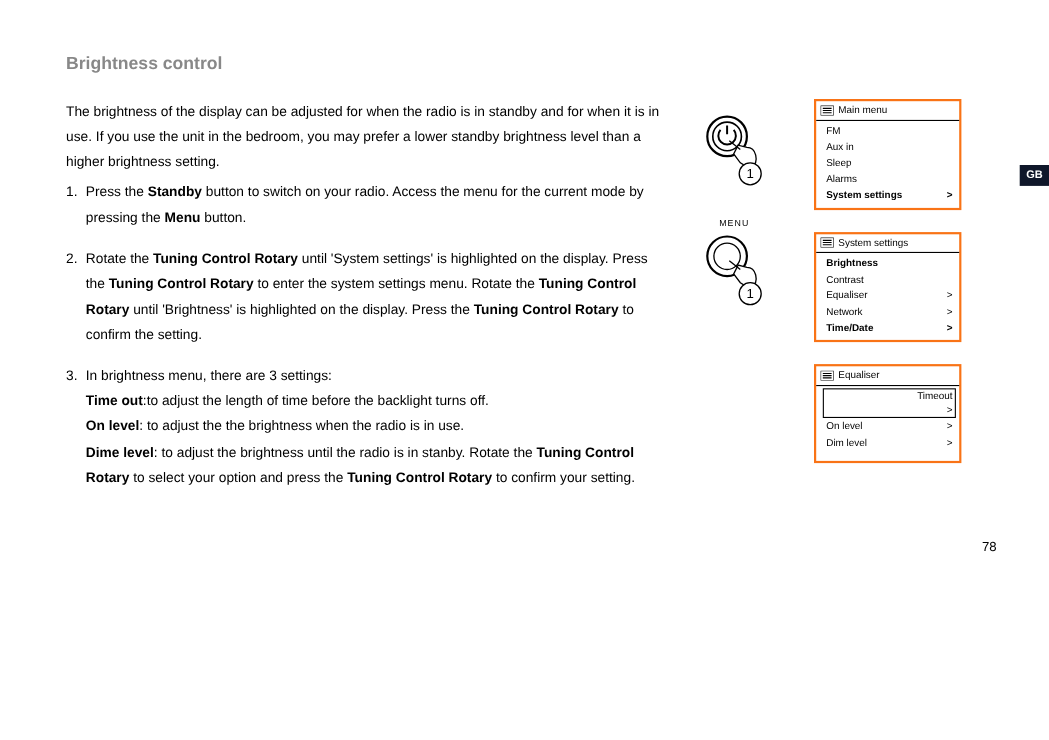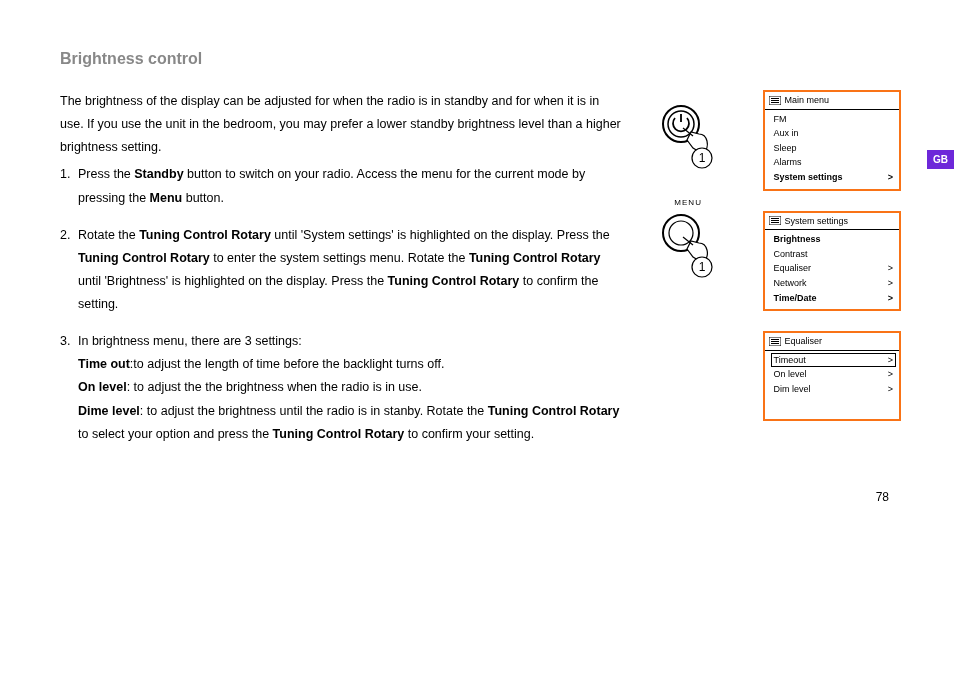--- a/index.html
+++ b/index.html
@@ -1,39 +1,39 @@
 <!DOCTYPE html>
 <html><head>
 <meta charset="utf-8">
 <style>
   * { box-sizing: border-box; margin: 0; padding: 0; }
   html, body { width: 954px; height: 673px; background: #fff; font-family: Arial, Helvetica, sans-serif; color: #000; }
-  .page { position: relative; width: 954px; height: 534px; padding: 50px 53px 30px 60px; }
+  .page { position: relative; width: 954px; height: 534px; padding: 50px 80px 30px 60px; }
   .heading { font-size: 16px; font-weight: bold; color: #888; margin-bottom: 22px; }
   .cols { display: flex; }
   .textcol { width: 570px; font-size: 12.5px; line-height: 1.85; }
   .textcol p { margin-bottom: 4px; }
   .step { display: flex; margin-bottom: 14px; }
   .step-num { width: 18px; flex: 0 0 18px; }
   .step-body { flex: 1; }
   .figcol { width: 110px; margin-left: 10px; display: flex; flex-direction: column; align-items: center; }
   .fig { width: 80px; text-align: center; margin-bottom: 20px; }
   .fig svg { display: block; margin: 0 auto; }
   .fig-label { font-size: 8px; letter-spacing: 1px; margin-bottom: 2px; }
   .menus { width: 140px; margin-left: 20px; }
   .menu-box { border: 2px solid #f97316; margin-bottom: 20px; font-size: 9px; line-height: 1.4; padding: 0; min-height: 90px; }
   .menu-title { border-bottom: 1px solid #000; padding: 2px 4px; display: flex; align-items: center; gap: 4px; }
   .menu-title svg { flex: 0 0 auto; }
   .menu-items { padding: 2px 3px 4px 6px; }
   .menu-row { display: flex; justify-content: space-between; padding: 0 2px; border: 1px solid transparent; align-items: flex-end; }
-  .menu-row.hl { border: 1px solid #000; }
+  .menu-row.hl { border: 1px solid #000; flex-direction: column; }
   .menu-row.bold .mi-label { font-weight: bold; }
   .menu-row.bold .mi-arrow { font-weight: bold; }
-  .tab { position: absolute; right: 0; top: 150px; background: #6d28d9; color: #fff; font-size: 10px; font-weight: bold; padding: 4px 6px; }
-  .pagenum { position: absolute; right: 65px; bottom: 30px; font-size: 12px; }
+  .tab { position: absolute; right: 0; top: 150px; background: #0f172a; color: #fff; font-size: 10px; font-weight: bold; padding: 4px 6px; }
+  .pagenum { position: absolute; right: 48px; bottom: 30px; font-size: 12px; }
   b { font-weight: bold; }
 </style>
 </head>
 <body>
 
 <div class="page">
 
   <h2 class="heading">Brightness control</h2>
 
   <div class="cols">

